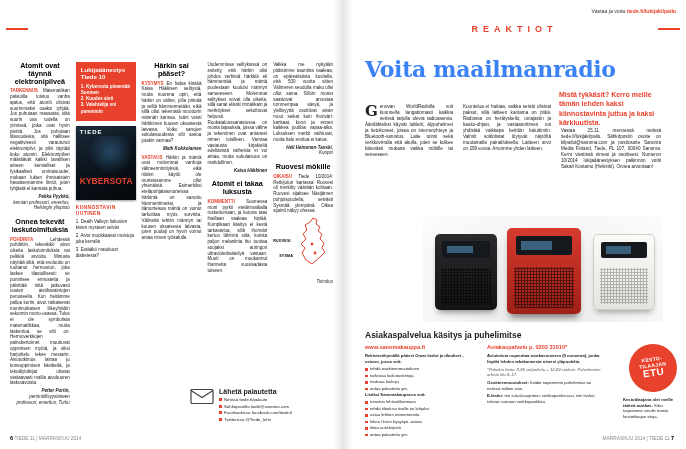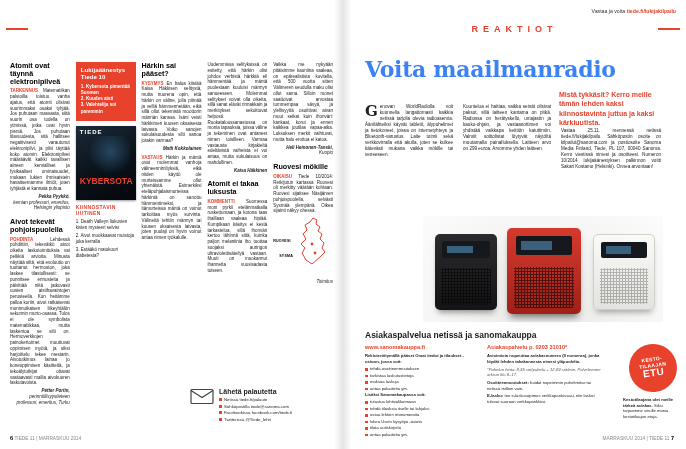--- a/index.html
+++ b/index.html
@@ -14,21 +14,21 @@
          background:linear-gradient(to right, rgba(0,0,0,0), rgba(0,0,0,.10) 50%, rgba(0,0,0,0)); pointer-events:none; }
 
   .section-header{ position:absolute; top:24px; left:0; right:0; text-align:center;
                    color:var(--red); font-size:9px; font-weight:bold; letter-spacing:5px; }
   .edge-rule{ position:absolute; top:28px; width:22px; height:2px; background:var(--red); }
   .edge-rule.l{ left:6px; } .edge-rule.r{ right:6px; }
 
   
   .cols{ position:absolute; top:62px; left:10px; width:323px; bottom:30px; display:flex; gap:6px; }
   .col{ flex:1; font-size:4.5px; line-height:1.28; color:#222; text-align:justify; }
-  .art-title{ font-size:7.2px; line-height:1.08; font-weight:bold; text-align:left; margin:7px 0 3px; color:#000; }
+  .art-title{ font-size:7.2px; line-height:1.08; font-weight:bold; text-align:center; margin:7px 0 3px; color:#000; }
   .art-title.first{ margin-top:0; }
   .kicker{ color:var(--red); font-weight:bold; }
   p.body{ margin-bottom:2px; }
   .sig{ text-align:right; font-style:italic; margin:2px 0 3px; }
   .sig .nm{ font-weight:bold; }
 
   .pollbox{ background:var(--red); color:#fff; padding:5px 5px 6px; text-align:left; }
   .pollbox .pt{ font-size:6.2px; font-weight:bold; line-height:1.12; margin-bottom:3px; }
   .pollbox .pi{ font-size:4.6px; line-height:1.35; font-weight:bold; }
 
@@ -112,21 +112,21 @@
 <div class="page page-left">
   <div class="edge-rule l"></div>
 
   <div class="cols">
 
     <div class="col">
       <div class="art-title first">Atomit ovat täynnä elektronipilveä</div>
       <p class="body"><span class="kicker">TARKENNUS</span> <span>Matematiikan palstoilla toistuu vanha ajatus, että atomit olisivat suurimmaksi osaksi tyhjää. Jos puhutaan massasta, siitä suurin osa todella on ytimissä, jotka ovat hyvin pieniä. Jos puhutaan tilavuudesta, sitä hallitsee negatiivisesti varautunut elektronipilvi, ja pilvi täyttää koko atomin. Elektronipilvet määräävät kaikki tavallisen aineen kemialliset ja fysikaaliset ominaisuudet, mukaan lukien ihmisaistein havaitsemamme ilmiöt, joten tyhjästä ei kannata puhua.</span></p>
       <div class="sig"><span class="nm">Pekka Pyykkö,</span><br><span>kemian professori, emeritus, Helsingin yliopisto</span></div>
 
-      <div class="art-title">Aivot tekevät pohjoispuolella</div>
+      <div class="art-title">Onnea tekevät laskutoimituksia</div>
       <p class="body"><span class="kicker">POHDINTA</span> <span>Lehdessä pohdittiin, tekevätkö aivot oikeita laskutoimituksia vai pelkkiä arvioita. Minusta näyttää siltä, että evoluutio on tuottanut hermoston, joka laskee tilastollisesti: se punnitsee ennusteita ja päivittää niitä jatkuvasti uusien aistihavaintojen perusteella. Kun heitämme palloa koriin, aivot ratkaisevat monimutkaisen liikeyhtälön sekunnin murto-osassa. Tulos ei ole symbolista matematiikkaa, mutta laskentoa se silti on. Hermoverkkojen painokertoimet muuttuvat oppimisen myötä, ja siksi harjoittelu tekee mestarin. Aivotutkimus lainaa jo koneoppimisen käsitteitä, ja tekoälytutkijat ottavat vastaavasti mallia aivokuoren laskutavoista.</span></p>
       <div class="sig"><span class="nm">Petter Portin,</span><br><span>perinnöllisyystieteen professori, emeritus, Turku</span></div>
     </div>
 
     <div class="col">
       <div class="pollbox">
         <div class="pt">Lukijaäänestys Tiede 10</div>
         <div class="pi">1. Kybersota pimentää Suomen</div>
         <div class="pi">2. Kuudes aisti</div>
         <div class="pi">3. Valehtelija voi paremmin</div>
@@ -224,21 +224,21 @@
     <div class="radio r-red">
       <div class="screen"></div>
       <div class="grille"></div>
     </div>
     <div class="radio r-white">
       <div class="screen"></div>
       <div class="grille"></div>
     </div>
   </div>
 
-  <div class="svc-head">Asiakaspalvelua netissä ja sanomakauppa</div>
+  <div class="svc-head">Asiakaspalvelua käsitys ja puhelimitse</div>
 
   <div class="svc-col svc-web">
     <div class="svc-title">www.sanomakauppa.fi</div>
     <div class="svc-intro">Rekisteröitymällä pääset Omat tiedot ja tilaukset -osioon, jossa voit:</div>
     <div class="svc-li">tehdä osoitteenmuutoksen</div>
     <div class="svc-li">tarkistaa laskutustietoja</div>
     <div class="svc-li">maksaa laskuja</div>
     <div class="svc-li">antaa palautetta ym.</div>
     <div class="svc-intro">Lisäksi Sanomakaupassa voit:</div>
     <div class="svc-li">tutustua lehtivalikoimaan</div>

